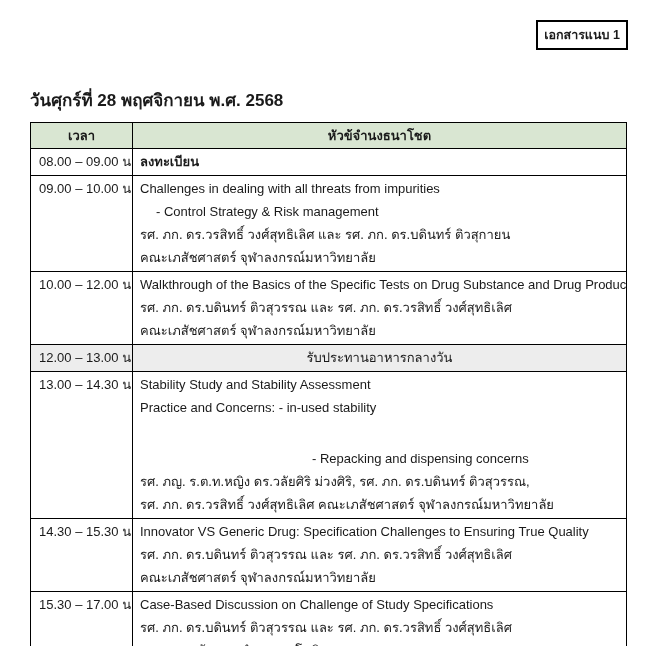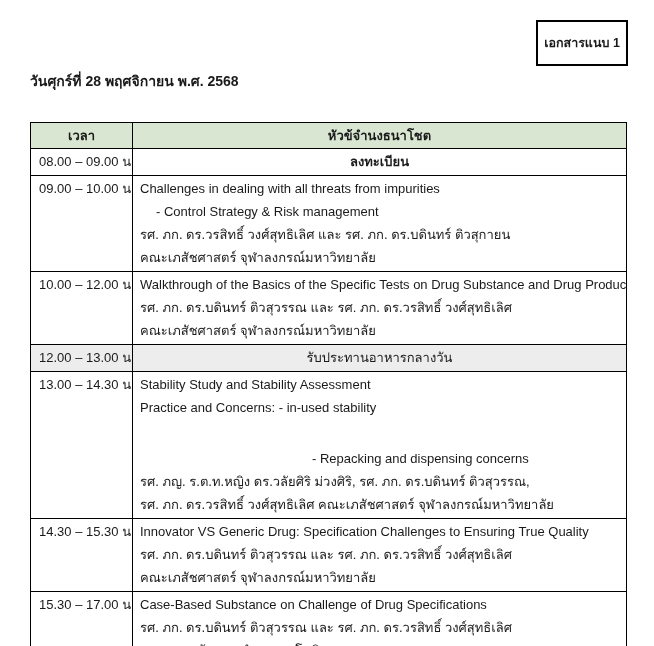--- a/index.html
+++ b/index.html
@@ -8,32 +8,32 @@
     width: 654px; height: 646px;
     background: #ffffff;
     font-family: "Liberation Sans", "DejaVu Sans", sans-serif;
     color: #1a1a1a;
     position: relative;
     overflow: hidden;
   }
   .attachment-box {
     position: absolute;
     top: 20px; left: 536px;
-    width: 92px; height: 46px;
+    width: 92px; height: 30px;
     border: 2px solid #000;
     display: flex; align-items: center; justify-content: center;
     font-weight: bold;
     font-size: 12.5px;
     background: #fff;
   }
   .date-heading {
     position: absolute;
-    top: 70px; left: 30px;
+    top: 86px; left: 30px;
     font-weight: bold;
-    font-size: 14px;
+    font-size: 17px;
   }
   table.schedule-table {
     position: absolute;
     top: 122px; left: 30px;
     width: 597px;
     border-collapse: collapse;
     table-layout: fixed;
     font-size: 13px;
   }
   th, td {
@@ -52,21 +52,21 @@
   col.time-col { width: 102px; }
   .time-cell {
     padding: 2px 2px 0 8px;
     white-space: nowrap;
     font-size: 13px;
   }
   .topic-cell { padding: 1px 7px 2px; }
   .line { line-height: 23px; white-space: nowrap; }
   .indent-sm { padding-left: 16px; }
   .indent-lg { padding-left: 172px; margin-top: 28px; }
-  .bold { font-weight: bold; text-align: center; }
+  .bold { font-weight: bold; }
   tr.break-row td { background: #ededed; }
   tr.break-row .topic-cell { text-align: center; }
 </style>
 </head>
 <body>
 
 <div class="attachment-box">เอกสารแนบ 1</div>
 
 <div class="date-heading">วันศุกร์ที่ 28 พฤศจิกายน พ.ศ. 2568</div>
 
@@ -132,20 +132,20 @@
       <td class="topic-cell">
         <div class="line">Innovator VS Generic Drug: Specification Challenges to Ensuring True Quality</div>
         <div class="line">รศ. ภก. ดร.บดินทร์  ติวสุวรรณ และ รศ. ภก. ดร.วรสิทธิ์  วงศ์สุทธิเลิศ</div>
         <div class="line">คณะเภสัชศาสตร์ จุฬาลงกรณ์มหาวิทยาลัย</div>
       </td>
     </tr>
 
     <tr class="session-row" style="height:71px">
       <td class="time-cell">15.30 – 17.00 น.</td>
       <td class="topic-cell">
-        <div class="line">Case-Based Substance on Challenge of Drug Specifications</div>
+        <div class="line">Case-Based Discussion on Challenge of Study Specifications</div>
         <div class="line">รศ. ภก. ดร.บดินทร์  ติวสุวรรณ และ รศ. ภก. ดร.วรสิทธิ์  วงศ์สุทธิเลิศ</div>
         <div class="line">และ ภญ.พร้มหาว จำนงธนาโชติ</div>
       </td>
     </tr>
 
   </tbody>
 </table>
 
 </body></html>

